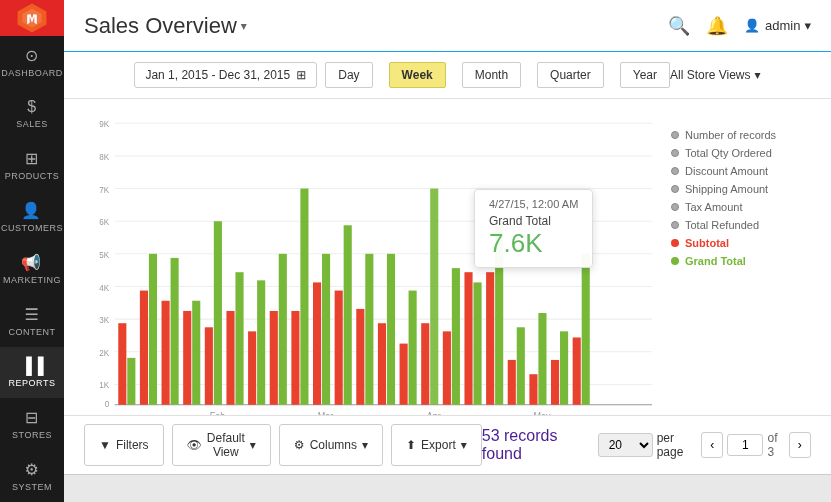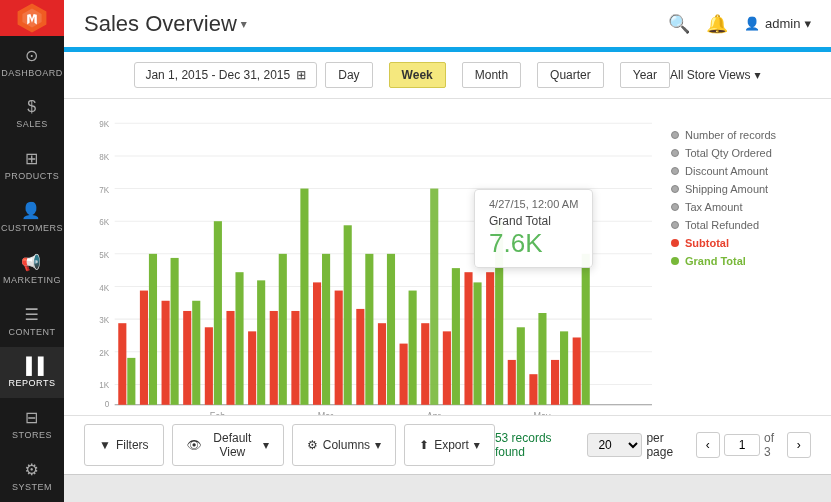--- a/index.html
+++ b/index.html
@@ -42,21 +42,21 @@
     .main {
       flex: 1;
       display: flex;
       flex-direction: column;
       overflow: hidden;
     }
 
     
     .header {
       background: #fff;
-      border-bottom: 5px solid #0ea5e9;
+      border-bottom: 1px solid #0ea5e9;
       padding: 0 20px;
       height: 52px;
       display: flex;
       align-items: center;
       justify-content: space-between;
     }
     .header-title {
       font-size: 22px;
       font-weight: 300;
       color: #333;
@@ -184,21 +184,21 @@
       gap: 5px;
       padding: 6px 14px;
       border: 1px solid #ccc;
       border-radius: 3px;
       background: #fff;
       font-size: 12px;
       color: #333;
       cursor: pointer;
     }
     .pagination { display: flex; align-items: center; gap: 6px; font-size: 12px; color: #333; }
-    .records-found { font-size: 12px; color: #15803d; }
+    .records-found { font-size: 16px; color: #4c1d95; }
     .per-page { display: flex; align-items: center; gap: 4px; }
     .per-page select {
       border: 1px solid #ccc;
       border-radius: 3px;
       padding: 3px 6px;
       font-size: 12px;
     }
     .page-nav {
       display: flex;
       align-items: center;

